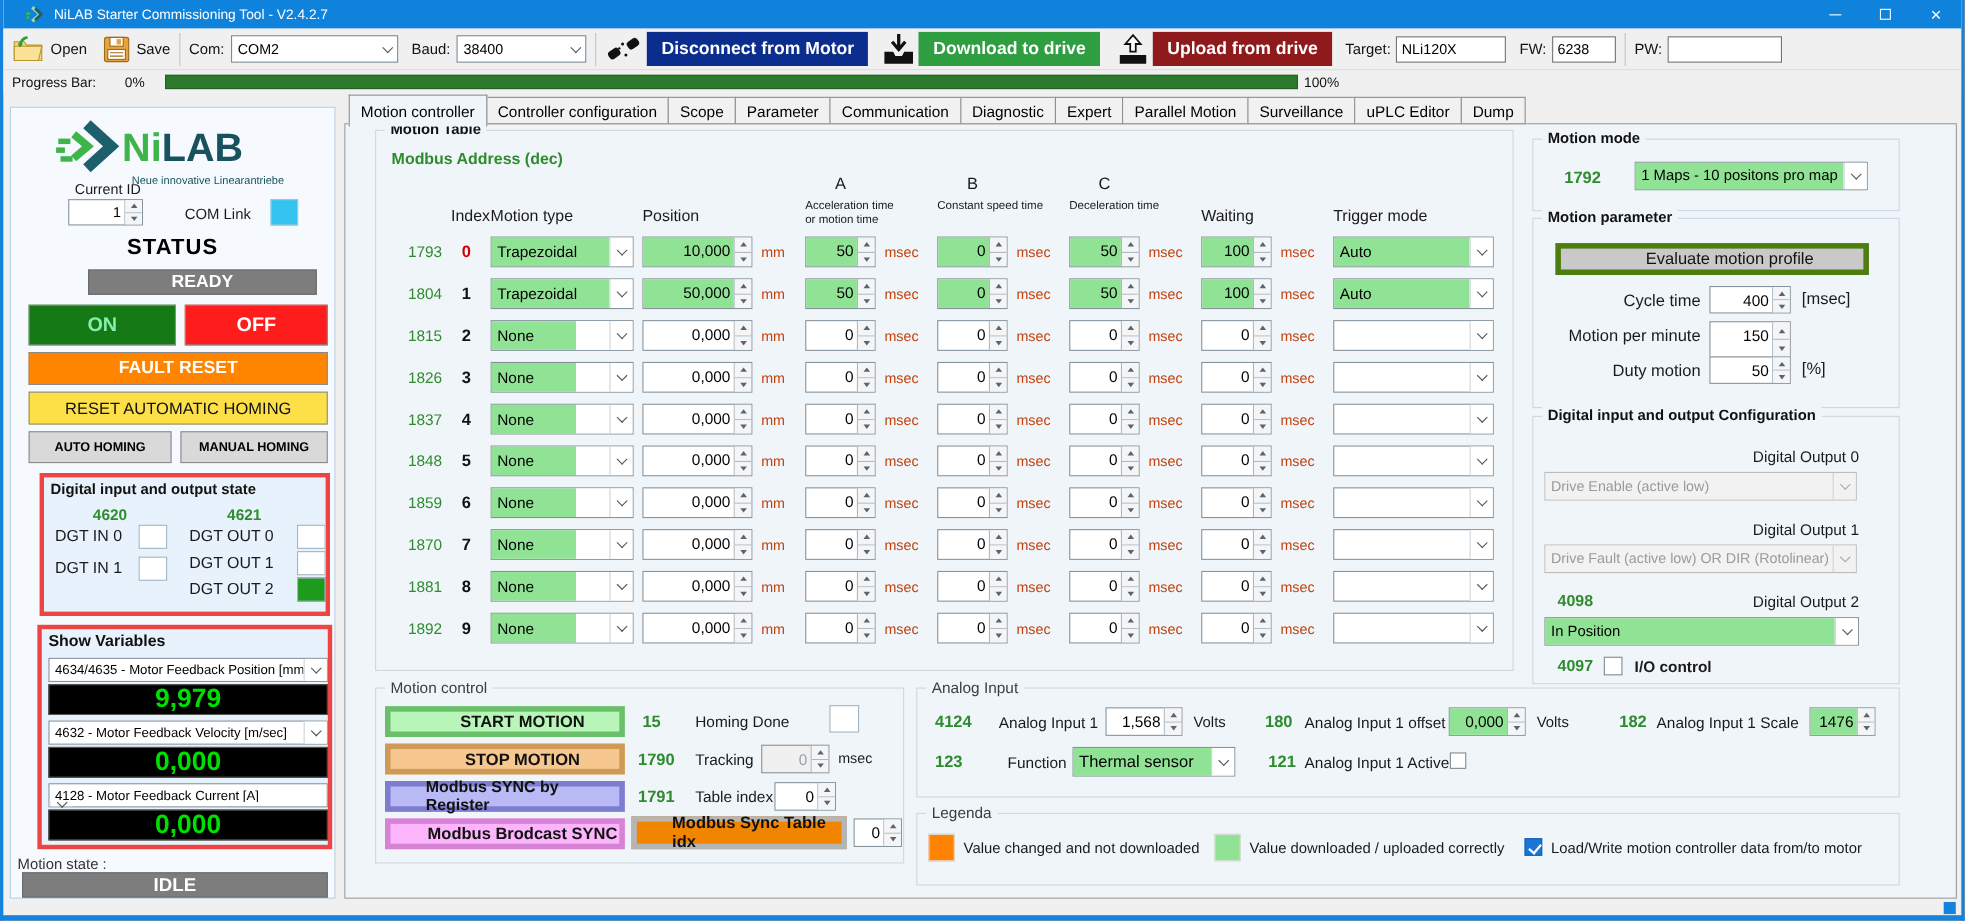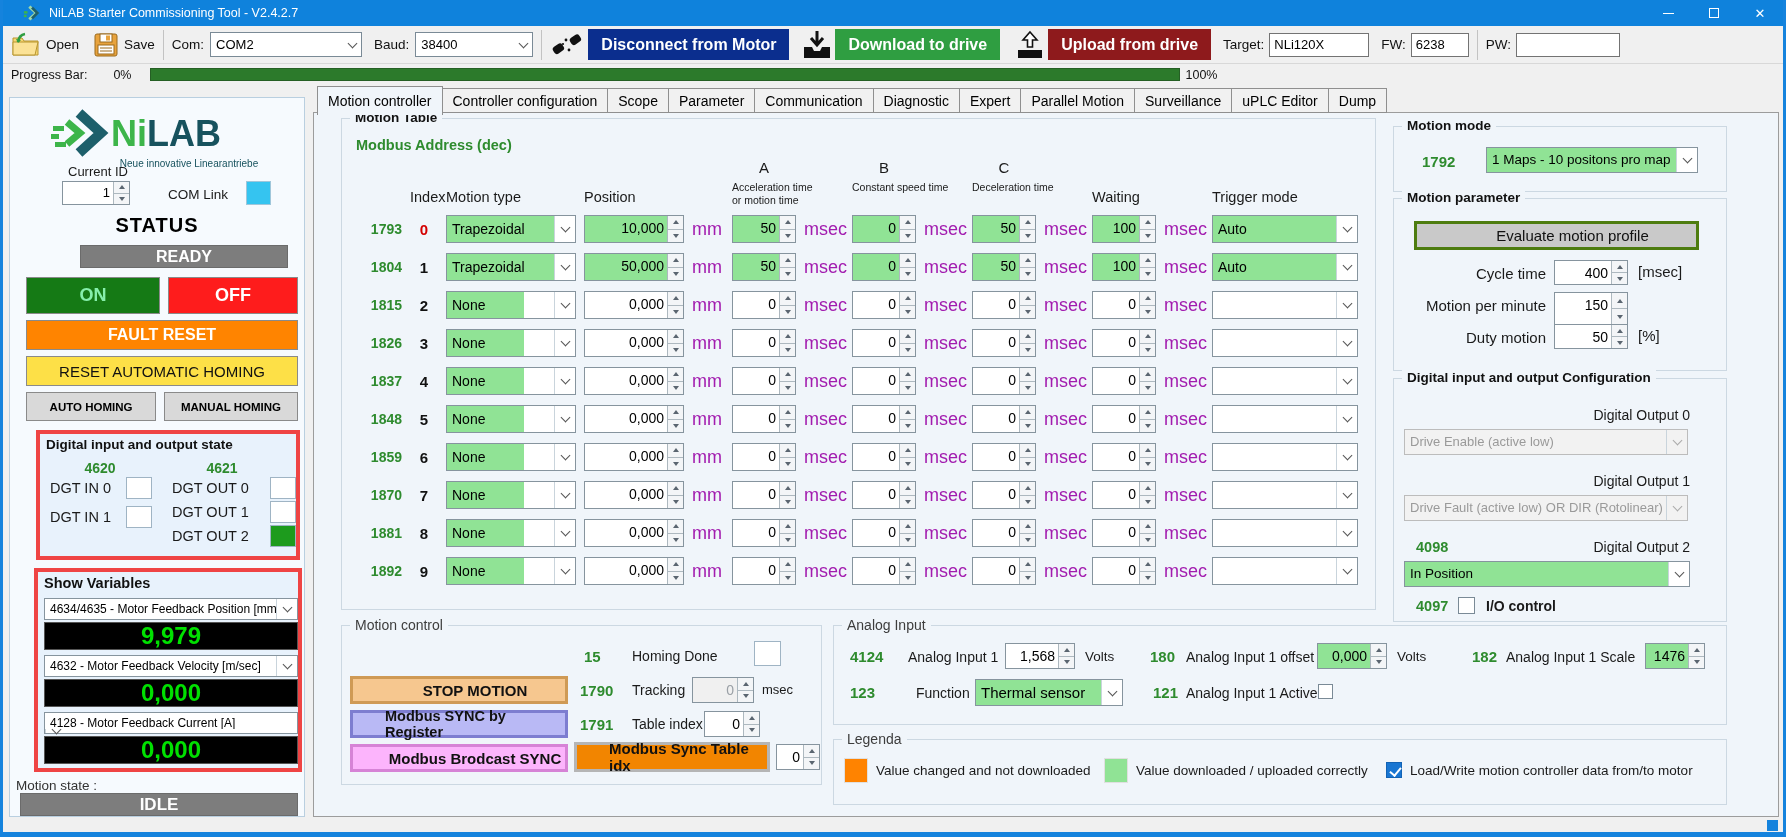--- a/index.html
+++ b/index.html
@@ -75,29 +75,29 @@
 .chk.checked::after { content:""; position:absolute; left:5px; top:2px; width:5px; height:9px; border-right:2px solid #fff; border-bottom:2px solid #fff; transform:rotate(40deg); }
 
 .mt-head, .mt-grid { position:absolute; left:14px; display:grid; grid-template-columns:46px 28px 130px 100px 32px 64px 40px 64px 40px 64px 40px 64px 40px 146px; column-gap:8px; }
 .mt-head { top:40px; }
 .mt-grid { top:96px; row-gap:10px; grid-auto-rows:28px; }
 .h-main { margin-top:30px; font-size:14.5px; color:#1a1a1a; white-space:nowrap; }
 .h-time { text-align:center; color:#1a1a1a; }
 .h-letter { font-size:15px; height:22px; }
 .h-sub { font-size:10.5px; line-height:1.2; white-space:nowrap; }
 .cell { display:flex; align-items:center; }
-.c-addr { justify-content:flex-end; color:#2e8b2e; font-weight:bold; font-size:14px; }
+.c-addr { justify-content:flex-end; color:#2e8b2e; font-weight:normal; font-size:14px; }
 .c-idx { justify-content:center; font-weight:bold; font-size:15px; color:#111; }
 .c-idx.red { color:#d40000; }
-.c-unit { font-size:18px; color:#a21caf; }
+.c-unit { font-size:13px; color:#c2410c; }
 
 .lbl { position:absolute; font-size:14px; color:#1a1a1a; white-space:nowrap; }
 .lbl15 { font-size:15px; }
 .abs { position:absolute; }
-.ctrlbtn { position:absolute; display:flex; align-items:center; justify-content:center; font-weight:bold; font-size:15px; border:3px solid #4d7c0f; color:#111;padding-left:32px; }
+.ctrlbtn { position:absolute; display:flex; align-items:center; justify-content:center; font-weight:bold; font-size:15px; border:5px solid #4d7c0f; color:#111;padding-left:32px; }
 </style>
 </head>
 <body>
 
 <div id="root">
 
   <div class="titlebar">
     <svg class="ticon" viewBox="0 0 20 20">
       <rect x="1" y="8" width="4" height="2.6" fill="#3db54a"></rect>
         <rect x="1" y="12" width="3" height="2.6" fill="#3db54a"></rect>
@@ -926,20 +926,21 @@
             <span class="chev"></span>
           </span>
       </div>
       <span class="abs greenaddr" style="left:22px;top:219px;font-size:14.5px">4097</span>
       <div class="chk abs" style="left:64px;top:218px" id="io-chk"></div>
       <span class="lbl" style="left:92px;top:219px;font-weight:bold">I/O control</span>
     </div>
 
     <div class="group" style="left:27px;top:512px;width:481px;height:160px">
       <div class="gtitle light">Motion control</div>
+      <div class="ctrlbtn" style="left:8px;top:16px;width:218px;height:28px;background:#b8f5b8;border-color:#6abf69">START MOTION</div>
       <div class="ctrlbtn" style="left:8px;top:50px;width:218px;height:28px;background:#f6c78f;border-color:#cf9a55">STOP MOTION</div>
       <div class="ctrlbtn" style="left:8px;top:84px;width:218px;height:28px;background:#b9b9f5;border-color:#7d7dd0;font-size:14.5px">Modbus SYNC by Register</div>
       <div class="ctrlbtn" style="left:8px;top:118px;width:218px;height:28px;background:#fcb4fc;border-color:#d683d6">Modbus Brodcast SYNC</div>
       <span class="abs greenaddr" style="left:242px;top:22px;font-size:15px">15</span>
       <span class="lbl" style="left:290px;top:22px">Homing Done</span>
       <div class="abs" style="left:412px;top:15px;width:27px;height:25px;background:#fff;border:1px solid #9fb4c4"></div>
       <span class="abs greenaddr" style="left:238px;top:56px;font-size:15px">1790</span>
       <span class="lbl" style="left:290px;top:56px">Tracking</span>
       <div class="numfield disabled abs" style="left:350px;top:51px;width:62px;height:26px">
           <span class="val">0</span>

